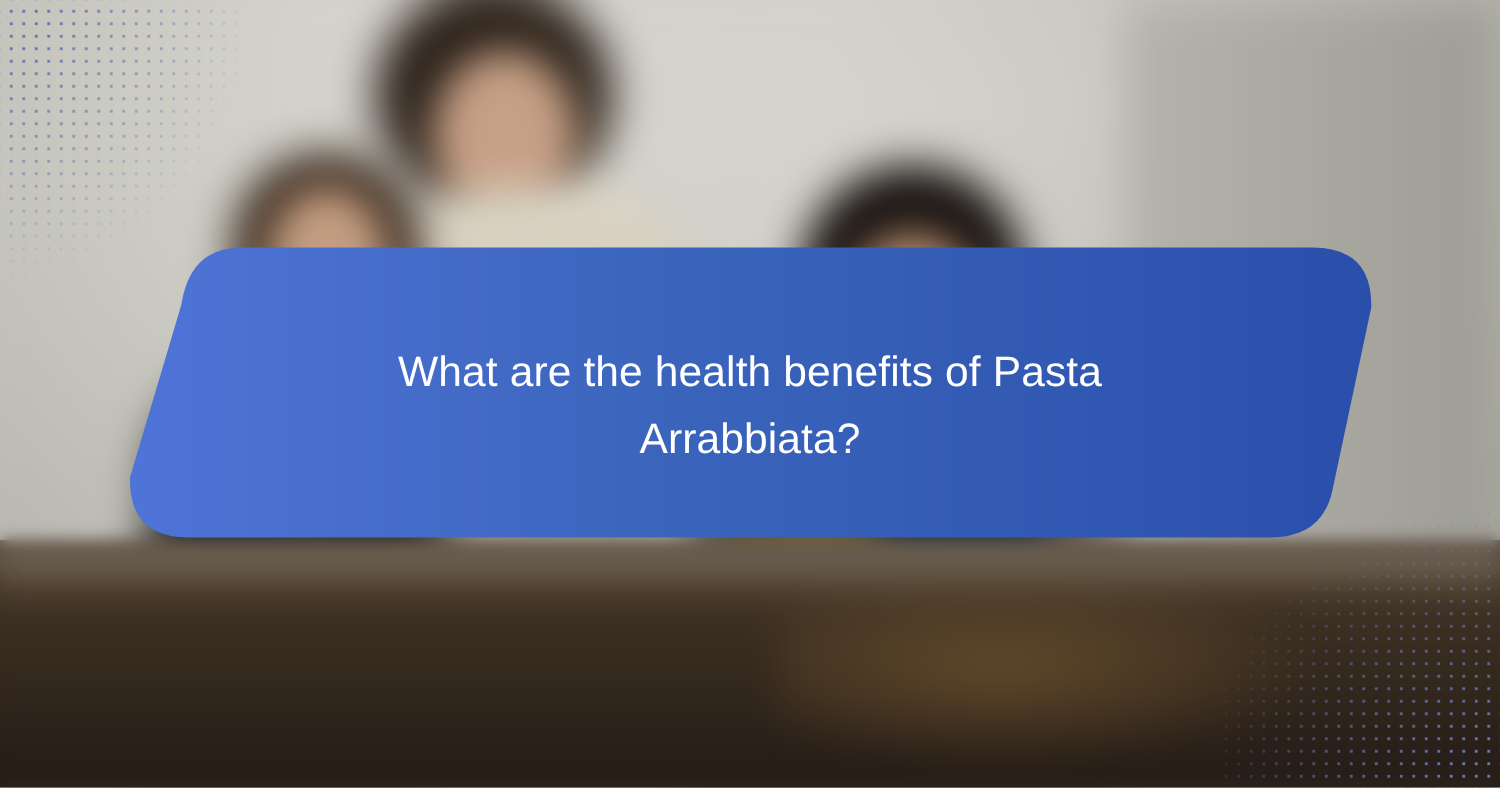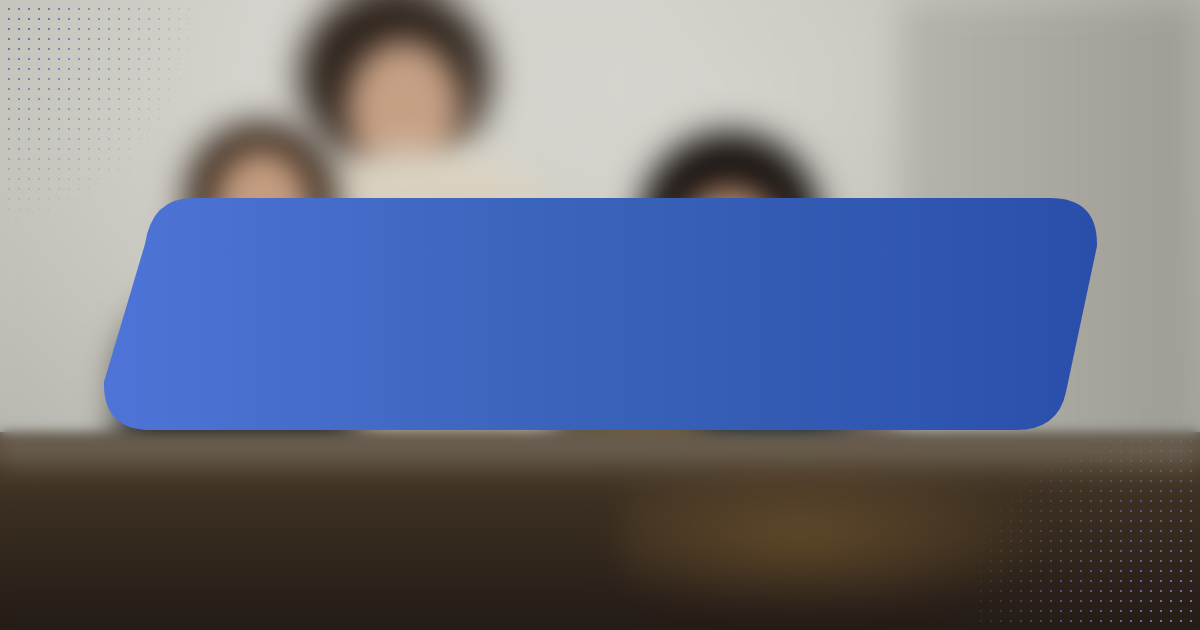--- a/index.html
+++ b/index.html
@@ -213,15 +213,16 @@
                Q 1098 198 1097 246
                L 1066 392
                Q 1058 430 1016 430
                L 151 430
                Q 103 430 104 382
                L 145 244
                Q 152 198 193 198
                Z" fill="url(#cardGrad)"></path>
     </svg>
 
+    <div class="card-text">What are the health benefits of Pasta Arrabbiata?</div>
   </div>
 
 </div>
 
 </body></html>

